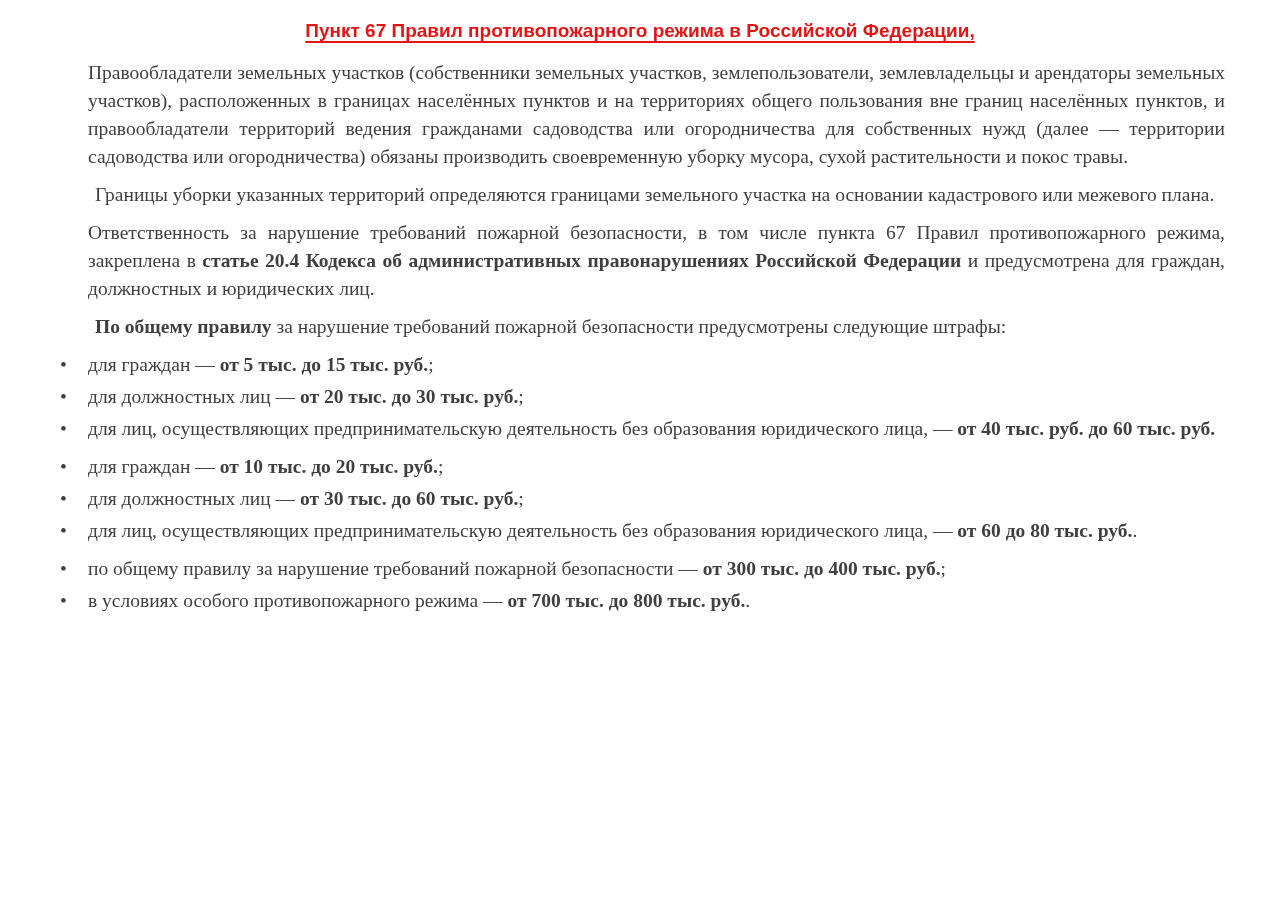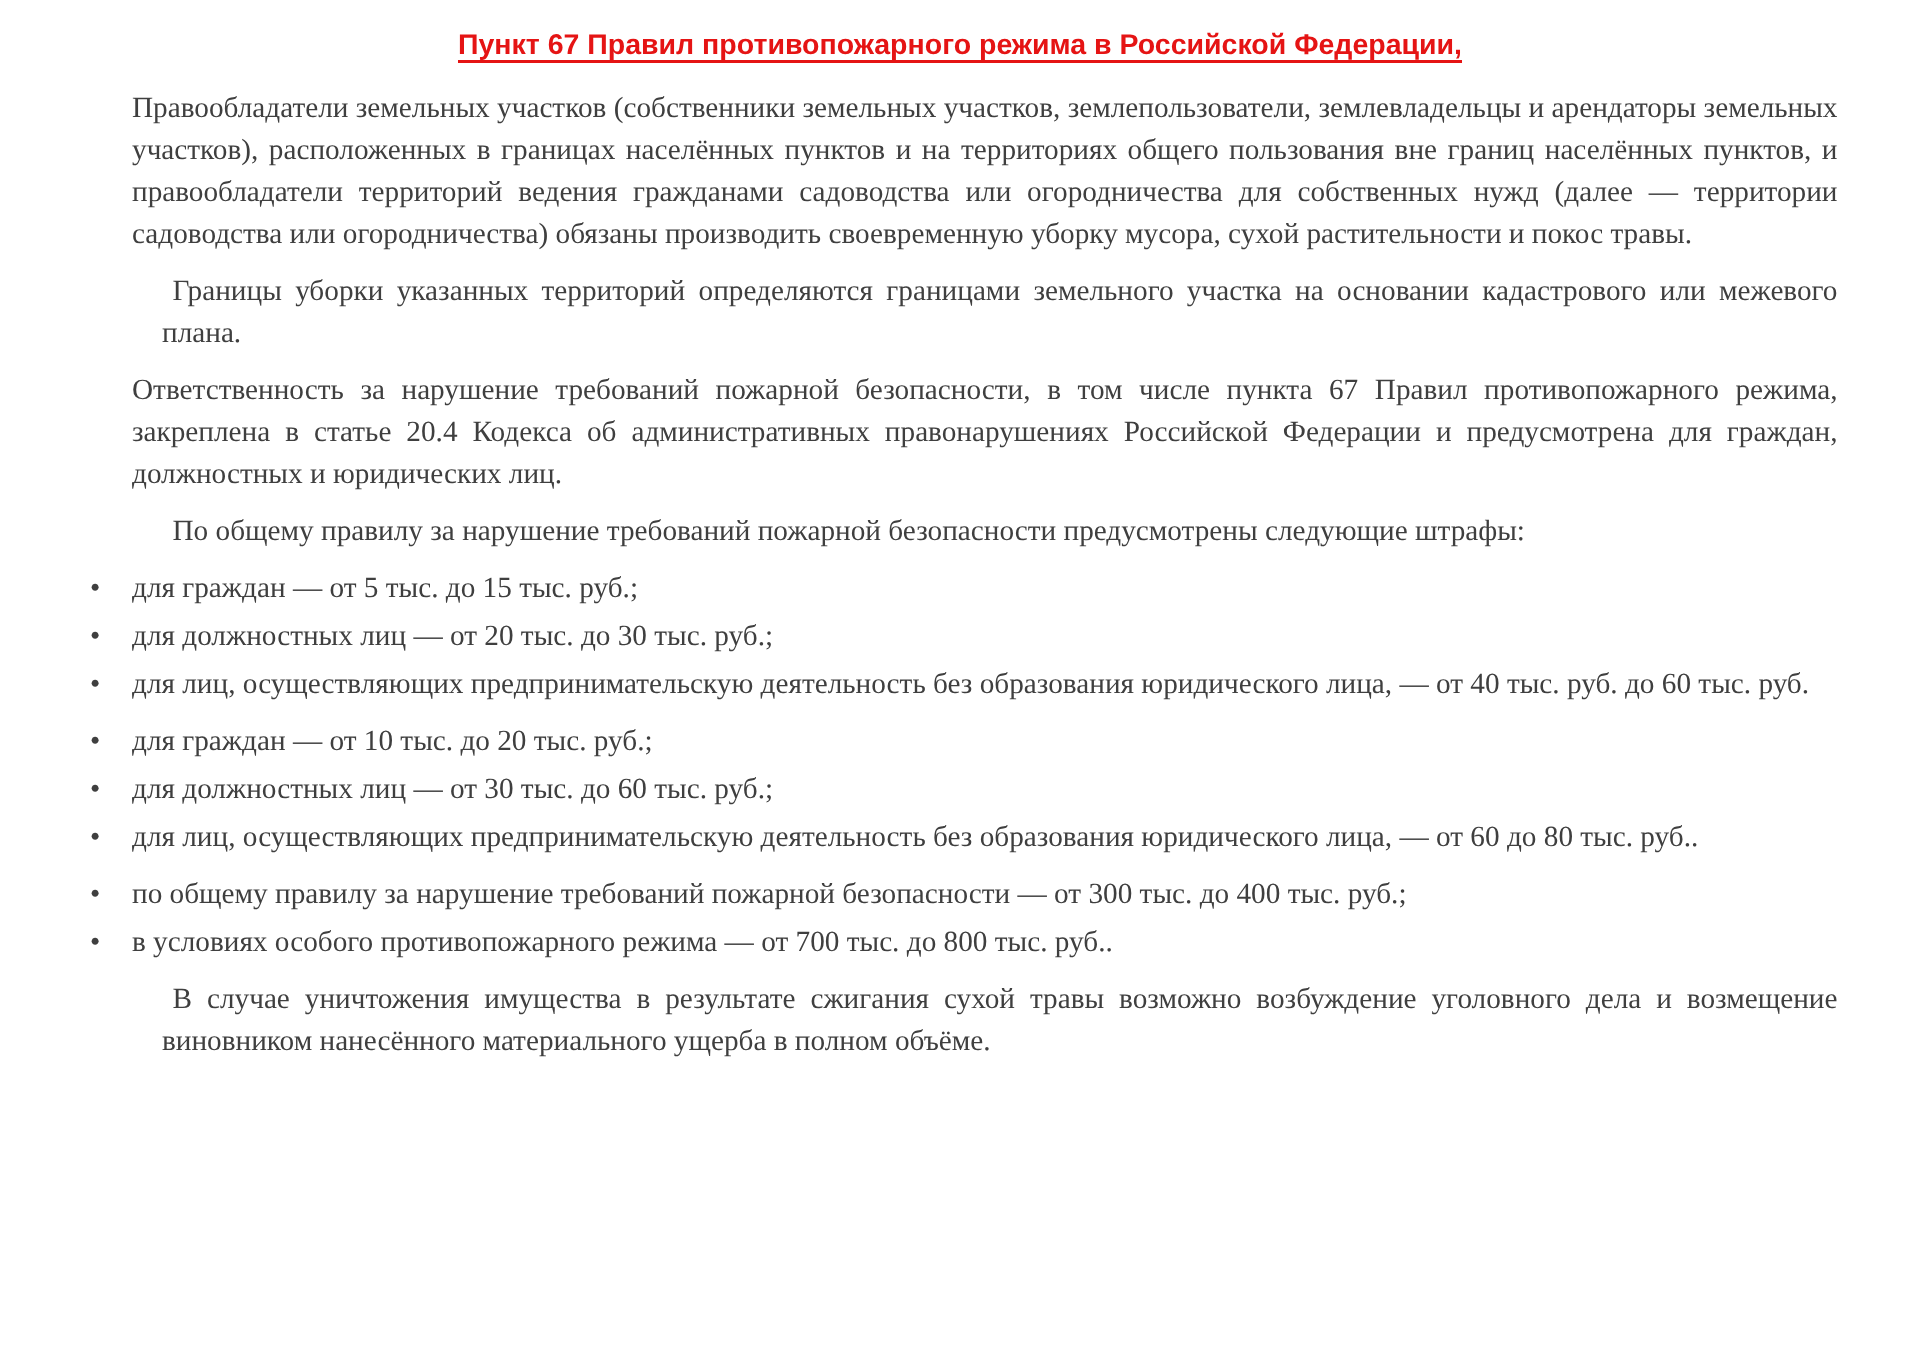--- a/index.html
+++ b/index.html
@@ -34,22 +34,22 @@
     display: block;
     line-height: 33px;
     text-decoration: underline;
     text-decoration-thickness: 2px;
     text-underline-offset: 4px;
   }
   .para {
     margin: 10px 0;
     text-align: justify;
   }
-  .ind { text-indent: 7px; margin-left: 20px; }
-  .b { font-weight: normal; }
+  .ind { text-indent: 7px; }
+  .b { font-weight: bold; }
   ul.blist {
     list-style: none;
     margin: 10px 0;
     padding: 0;
   }
   ul.blist li {
     position: relative;
     margin: 0 0 4px 0;
     text-align: justify;
   }
@@ -89,15 +89,14 @@
     <li><span class="dot">•</span><span>для должностных лиц — </span><span class="b">от 30 тыс. до 60 тыс. руб.</span><span>;</span></li>
     <li><span class="dot">•</span><span>для лиц, осуществляющих предпринимательскую деятельность без образования юридического лица, — </span><span class="b">от 60 до 80 тыс. руб.</span><span>.</span></li>
   </ul>
 
 
   <ul class="blist">
     <li><span class="dot">•</span><span>по общему правилу за нарушение требований пожарной безопасности — </span><span class="b">от 300 тыс. до 400 тыс. руб.</span><span>;</span></li>
     <li><span class="dot">•</span><span>в условиях особого противопожарного режима — </span><span class="b">от 700 тыс. до 800 тыс. руб.</span><span>.</span></li>
   </ul>
 
-  <p class="para ind"><span>В случае уничтожения имущества в результате сжигания сухой травы возможно возбуждение уголовного дела и возмещение виновником нанесённого материального ущерба в полном объёме.</span></p>
 
 </div>
 
 </body></html>

